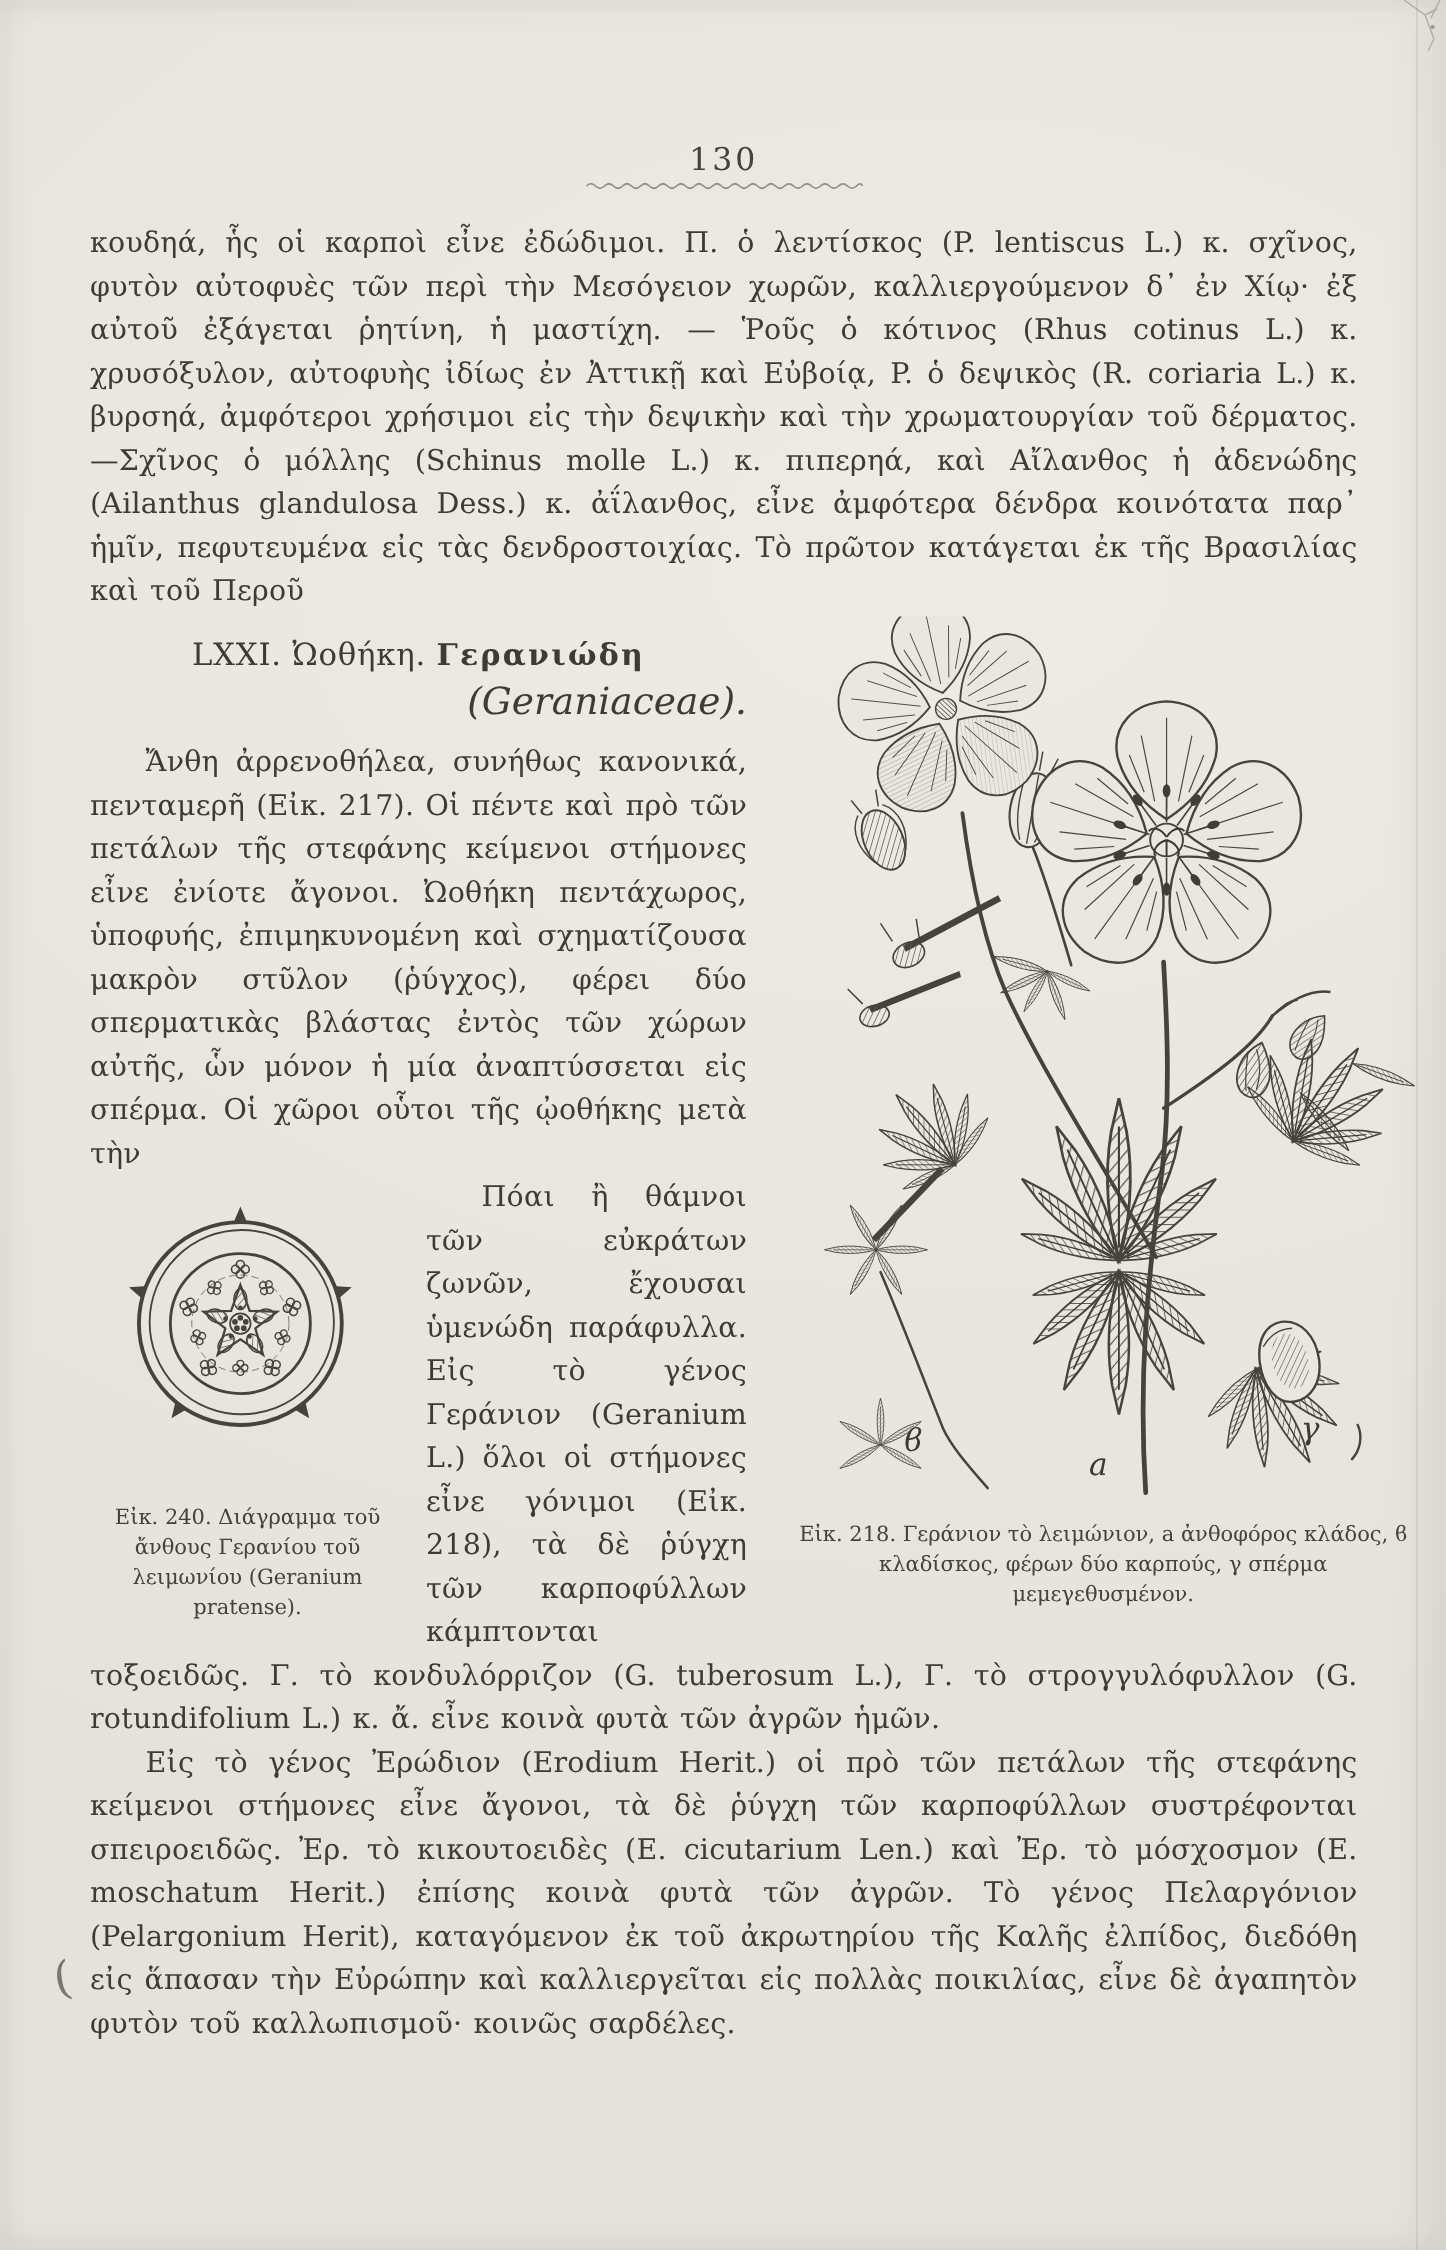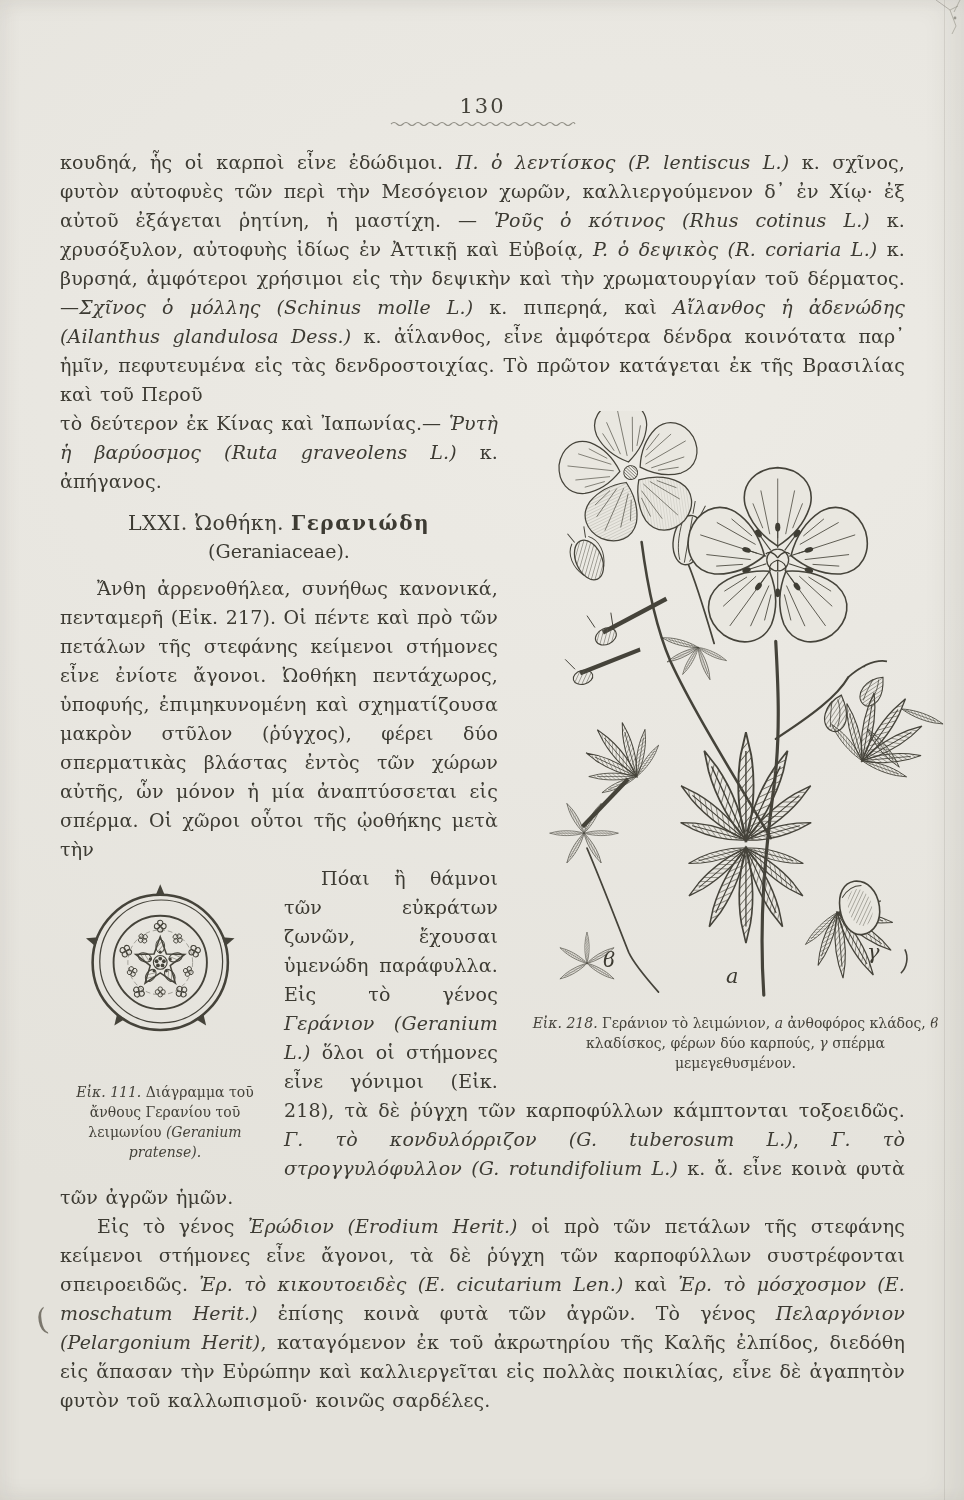--- a/index.html
+++ b/index.html
@@ -11,25 +11,25 @@
   }
   .page::after{content:""; position:absolute; right:19px; top:0; bottom:0; width:1px;
     background:rgba(90,88,78,.13);}
   .content{position:absolute; left:60px; top:94px; width:845px;}
   .page-head{text-align:center; margin-bottom:20px;}
   .page-num{font-size:21px; letter-spacing:2px; color:#44423a; display:inline-block;}
   .squiggle{display:block; margin:1px auto 0;}
   p.para{margin:0; font-size:19px; line-height:29px; text-align:justify;
     letter-spacing:.15px; word-spacing:1.2px;}
   p.indent{text-indent:37px;}
-  .s-i{font-style:italic;}
+  .s-i{}
   h2.section-heading{margin:15px 0 5px; font-weight:normal; font-size:20.5px;
     text-align:center; letter-spacing:.5px;}
   h2.section-heading .emph{font-weight:bold; font-size:20px; letter-spacing:1.5px;}
-  .subheading{font-size:19px; text-align:center; margin:0 0 12px;}
+  .subheading{font-style:italic; font-size:25px; text-align:right; margin:0 0 12px;}
   figure{margin:0;}
   .fig218{float:right; width:455px; margin:2px -58px 4px 10px;}
   .fig218 svg.art{display:block;}
   .fig217{float:left; width:210px; margin:8px 14px 2px 0;}
   .fig217 svg.art{display:block; margin:0 auto;}
   figcaption{font-size:14px; line-height:20px; text-align:center; color:#44423a;}
   .fig218 figcaption{width:410px; margin:6px auto 0;}
   .fig217 figcaption{margin-top:14px;}
   .margin-mark{position:absolute; left:36px; top:1302px; font-size:30px;
     color:rgba(78,74,62,.7); transform:rotate(-10deg);}
@@ -240,21 +240,20 @@
         </g>
         <path d="M398 542 C402 550 400 560 394 566" stroke="#45433a" stroke-width="1.6" fill="none"></path>
 
         <text class="fig-label" x="218" y="576">a</text>
         <text class="fig-label" x="94" y="560">ϐ</text>
         <text class="fig-label" x="360" y="552">γ</text>
       </svg>
       <figcaption><span class="s-i">Εἰκ. 218.</span><span> Γεράνιον τὸ λειμώνιον, </span><span class="s-i">a</span><span> ἀνθοφόρος κλάδος, </span><span class="s-i">ϐ</span><span> κλαδίσκος, φέρων δύο καρπούς, </span><span class="s-i">γ</span><span> σπέρμα μεμεγεθυσμένον.</span></figcaption>
     </figure>
 
-    <p class="para"><span>τὸ δεύτερον ἐκ Κίνας καὶ Ἰαπωνίας.— </span><span class="s-i">Ῥυτὴ ἡ βαρύοσμος (Ruta graveolens L.)</span><span> κ. ἀπήγανος.</span></p>
 
     <h2 class="section-heading"><span>LXXI. Ὠοθήκη. </span><span class="emph">Γερανιώδη</span></h2>
     <div class="subheading">(Geraniaceae).</div>
 
     <p class="para indent"><span>Ἄνθη ἀρρενοθήλεα, συνήθως κανονικά, πενταμερῆ (Εἰκ. 217). Οἱ πέντε καὶ πρὸ τῶν πετάλων τῆς στεφάνης κείμενοι στήμονες εἶνε ἐνίοτε ἄγονοι. Ὠοθήκη πεντάχωρος, ὑποφυής, ἐπιμηκυνομένη καὶ σχηματίζουσα μακρὸν στῦλον (ῥύγχος), φέρει δύο σπερματικὰς βλάστας ἐντὸς τῶν χώρων αὐτῆς, ὧν μόνον ἡ μία ἀναπτύσσεται εἰς σπέρμα. Οἱ χῶροι οὗτοι τῆς ᾠοθήκης μετὰ τὴν</span></p>
 
     <figure class="fig217">
       <svg class="art" width="200" height="196" viewBox="0 0 210 200">
         <g fill="none" stroke="#45433a">
           <circle cx="100" cy="92" r="71" stroke-width="2.7"></circle>
@@ -299,21 +298,21 @@
         <use href="#locule" transform="rotate(288 100 92)"></use>
         <circle cx="100" cy="92" r="7.2" fill="#e9e7e0" stroke="#45433a" stroke-width="1.2"></circle>
         <g fill="#45433a">
           <circle cx="100" cy="88" r="2"></circle>
             <circle cx="103.8" cy="90.8" r="2"></circle>
             <circle cx="102.4" cy="95.2" r="2"></circle>
           <circle cx="97.6" cy="95.2" r="2"></circle>
             <circle cx="96.2" cy="90.8" r="2"></circle>
         </g>
       </svg>
-      <figcaption><span class="s-i">Εἰκ. 111.</span><span> Διάγραμμα τοῦ ἄνθους Γερανίου τοῦ λειμωνίου </span><span class="s-i">(Geranium pratense).</span></figcaption>
+      <figcaption><span class="s-i">Εἰκ. 240.</span><span> Διάγραμμα τοῦ ἄνθους Γερανίου τοῦ λειμωνίου </span><span class="s-i">(Geranium pratense).</span></figcaption>
     </figure>
 
     <p class="para indent"><span>Πόαι ἢ θάμνοι τῶν εὐκράτων ζωνῶν, ἔχουσαι ὑμενώδη παράφυλλα. Εἰς τὸ γένος </span><span class="s-i">Γεράνιον (Geranium L.)</span><span> ὅλοι οἱ στήμονες εἶνε γόνιμοι (Εἰκ. 218), τὰ δὲ ῥύγχη τῶν καρποφύλλων κάμπτονται τοξοειδῶς. </span><span class="s-i">Γ. τὸ κονδυλόρριζον (G. tuberosum L.)</span><span>, </span><span class="s-i">Γ. τὸ στρογγυλόφυλλον (G. rotundifolium L.)</span><span> κ. ἄ. εἶνε κοινὰ φυτὰ τῶν ἀγρῶν ἡμῶν.</span></p>
     <p class="para indent"><span>Εἰς τὸ γένος </span><span class="s-i">Ἐρώδιον (Erodium Herit.)</span><span> οἱ πρὸ τῶν πετάλων τῆς στεφάνης κείμενοι στήμονες εἶνε ἄγονοι, τὰ δὲ ῥύγχη τῶν καρποφύλλων συστρέφονται σπειροειδῶς. </span><span class="s-i">Ἐρ. τὸ κικουτοειδὲς (E. cicutarium Len.)</span><span> καὶ </span><span class="s-i">Ἐρ. τὸ μόσχοσμον (E. moschatum Herit.)</span><span> ἐπίσης κοινὰ φυτὰ τῶν ἀγρῶν. Τὸ γένος </span><span class="s-i">Πελαργόνιον (Pelargonium Herit)</span><span>, καταγόμενον ἐκ τοῦ ἀκρωτηρίου τῆς Καλῆς ἐλπίδος, διεδόθη εἰς ἅπασαν τὴν Εὐρώπην καὶ καλλιεργεῖται εἰς πολλὰς ποικιλίας, εἶνε δὲ ἀγαπητὸν φυτὸν τοῦ καλλωπισμοῦ· κοινῶς σαρδέλες.</span></p>
 
   </div>
 
   <div class="margin-mark">(</div>
 </div>
 

